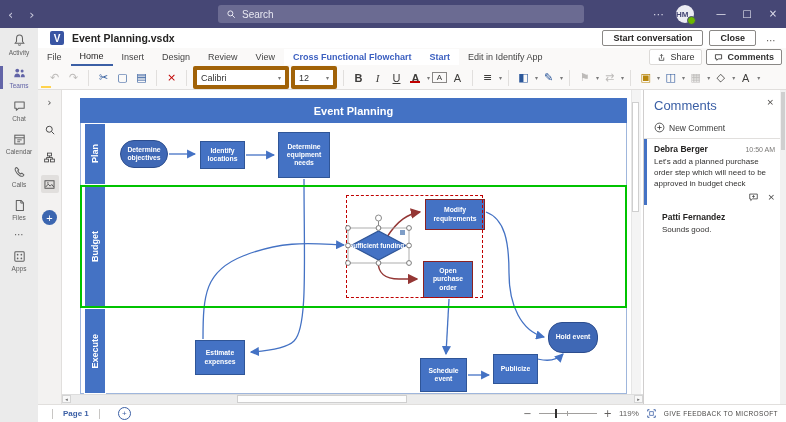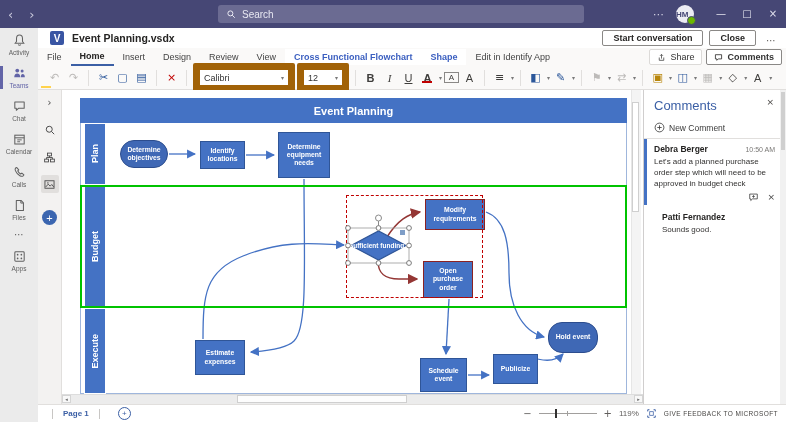--- a/index.html
+++ b/index.html
@@ -32,38 +32,38 @@
   .visicon{width:14px;height:14px;background:#3955a3;border-radius:2px;color:#fff;font-size:10px;font-weight:bold;
            display:flex;align-items:center;justify-content:center;margin:0 8px 0 12px;}
   .doctitle{font-size:10.5px;font-weight:bold;color:#252423;}
   .ab-right{position:absolute;right:6px;top:2px;display:flex;align-items:flex-end;gap:6px;}
   .btn{border:1px solid #8a8886;border-radius:2px;background:#fff;font-size:9px;color:#252423;
        padding:2px 10px;font-weight:600;}
   
   .tabs{left:38px;top:48px;width:748px;height:18px;background:#faf9f8;display:flex;align-items:center;
         border-bottom:1px solid #efedeb;}
   .tab{font-size:9px;color:#444;padding:3px 9px;white-space:nowrap;}
-  .tab.active{font-weight:bold;color:#252423;border-bottom:2px solid #3b5fa5;}
+  .tab.active{font-weight:normal;color:#252423;border-bottom:2px solid #3b5fa5;}
   .tab.ctx{background:#fff;color:#3b5fc0;font-weight:bold;}
   .tabs-right{position:absolute;right:4px;top:1px;display:flex;gap:4px;align-items:center;}
   .rbtn{display:flex;align-items:center;gap:4px;font-size:9px;color:#333;border:1px solid #dcdad8;
         background:#fff;border-radius:2px;padding:2px 7px;}
   .rbtn.sel{font-weight:bold;border-color:#8a8886;}
   
   .toolbar{left:38px;top:66px;width:748px;height:24px;background:#faf9f8;display:flex;align-items:center;
            border-bottom:1px solid #e1dfdd;padding-left:8px;box-sizing:border-box;gap:2px;}
   .ti{font-size:11px;color:#3e3d3b;width:17px;text-align:center;}
   .ti.blue{color:#2b579a;}
   .ti.red{color:#c00000;}
   .ti.dis{color:#bdbbb9;}
   .ti.b{font-weight:bold;}
   .ti.i{font-style:italic;font-family:"Liberation Serif",serif;}
   .ti.u{text-decoration:underline;}
   .sep{width:1px;height:16px;background:#e1dfdd;margin:0 4px;}
-  .combo{display:flex;align-items:center;justify-content:space-between;background:#fff;border:7px solid #a16207;
+  .combo{display:flex;align-items:center;justify-content:space-between;background:#fff;border:4px solid #a16207;
          border-radius:2px;font-size:9px;color:#333;height:15px;padding:0 4px;}
   .caret{font-size:6px;color:#7a7a7a;margin-left:1px;}
   .fc{position:relative;}
   .fc::after{content:"";position:absolute;left:3px;bottom:1px;width:10px;height:2px;background:#c00000;}
   .fillc::after{content:"";position:absolute;left:3px;bottom:1px;width:10px;height:2px;background:#ffd34d;}
   
   .leftbar{left:38px;top:90px;width:24px;height:314px;background:#f3f2f1;border-right:1px solid #e1dfdd;
            display:flex;flex-direction:column;align-items:center;padding-top:4px;box-sizing:border-box;gap:9px;}
   .lb-i{width:18px;height:18px;display:flex;align-items:center;justify-content:center;border-radius:2px;color:#4a4a4a;}
   .lb-i.sel{background:#e1dfdd;}
@@ -224,21 +224,21 @@
   </div>
 
   <div class="abs tabs">
     <span class="tab">File</span>
     <span class="tab active">Home</span>
     <span class="tab">Insert</span>
     <span class="tab">Design</span>
     <span class="tab">Review</span>
     <span class="tab">View</span>
     <span class="tab ctx">Cross Functional Flowchart</span>
-    <span class="tab ctx">Shape</span>
+    <span class="tab ctx">Start</span>
     <span class="tab">Edit in Identify App</span>
     <div class="tabs-right">
       <span class="rbtn">
         <svg width="9" height="9" viewBox="0 0 16 16">
             <path d="M8 10V2.8M5.4 5L8 2.4 10.6 5" fill="none" stroke="#444" stroke-width="1.4"></path>
             <path d="M4 8v5h8V8" fill="none" stroke="#444" stroke-width="1.4"></path>
           </svg>
         <span>Share</span>
       </span>
       <span class="rbtn sel">

